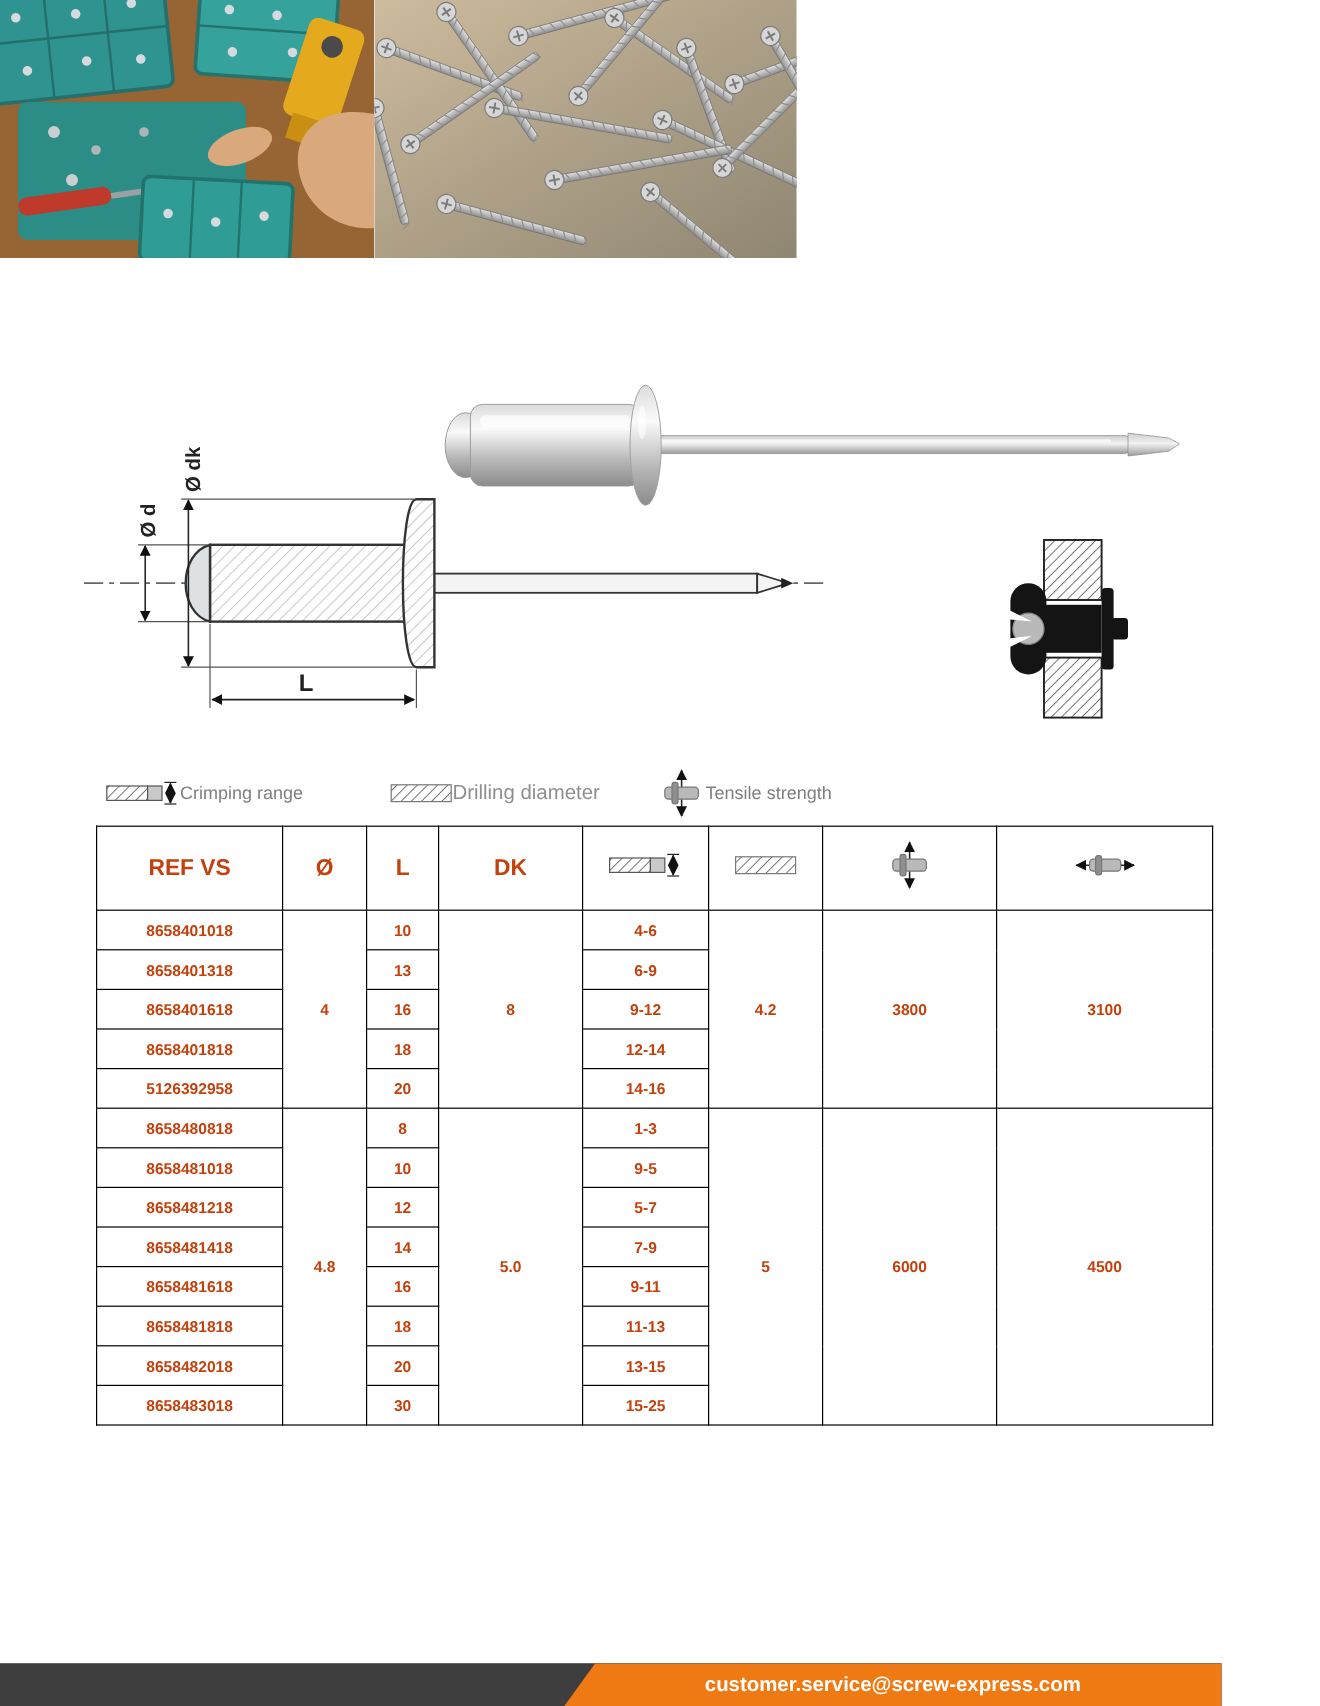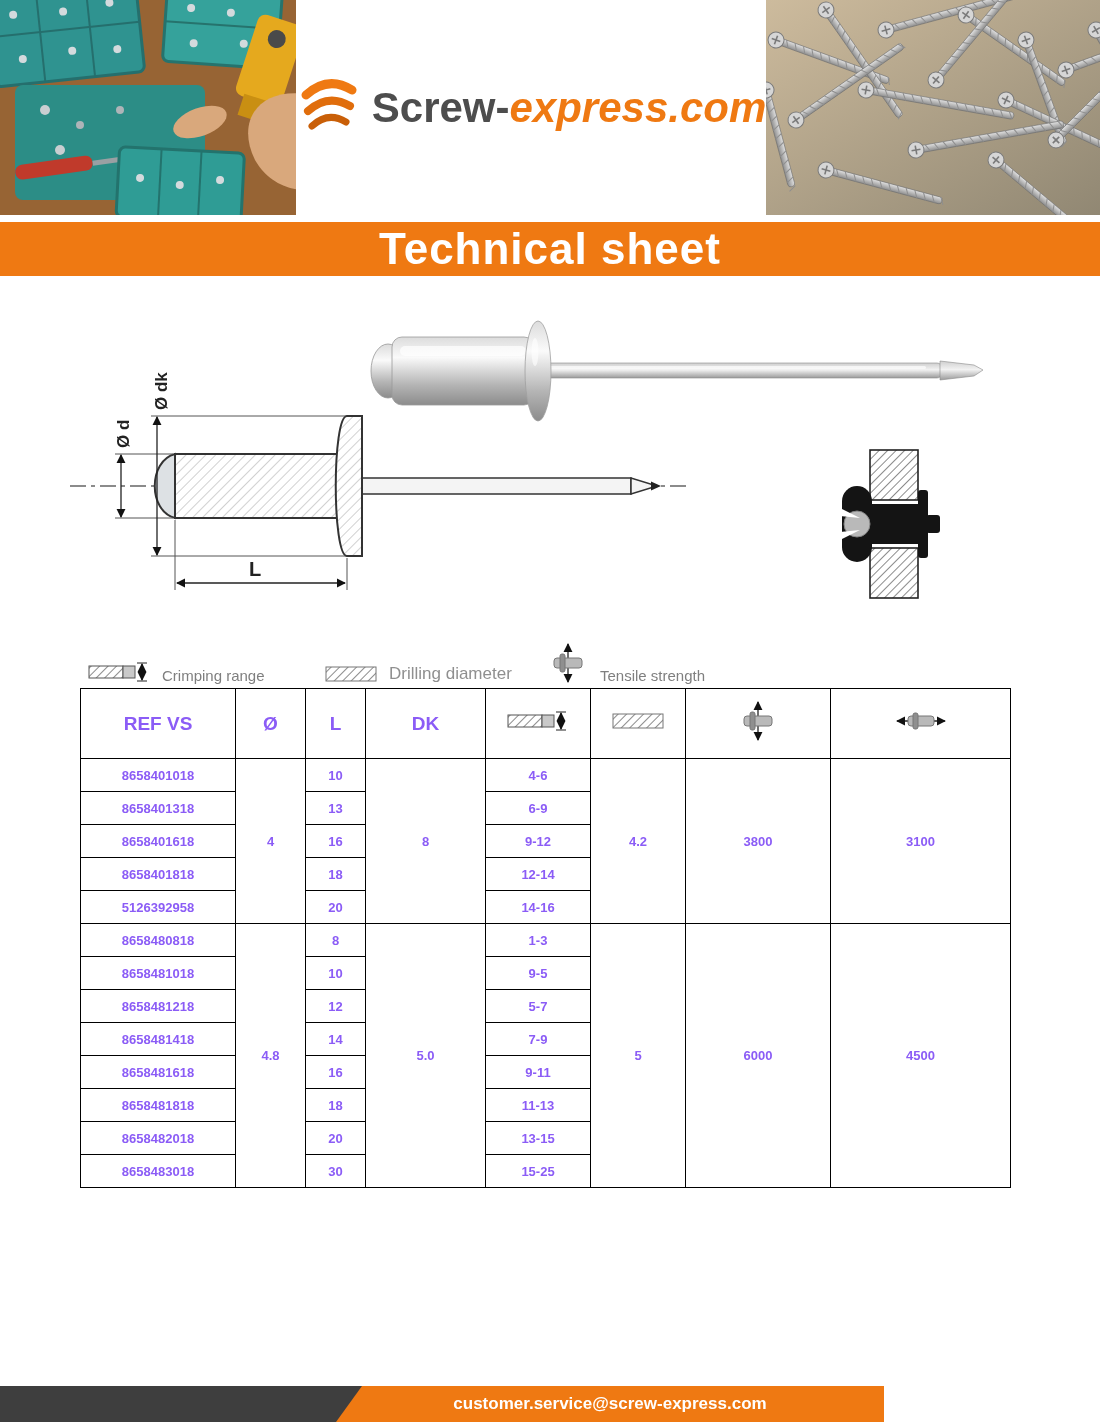--- a/index.html
+++ b/index.html
@@ -21,34 +21,34 @@
   .banner h1{color:#fff;font-size:44px;font-weight:bold;letter-spacing:1px}
 
   
   .figures{position:absolute;top:276px;left:0;width:1100px;height:360px}
   .rivet-photo{position:absolute;left:330px;top:28px;width:660px;height:135px}
   .rivet-diagram{position:absolute;left:45px;top:42px;width:700px;height:310px}
   .cross-section{position:absolute;left:830px;top:172px;width:112px;height:152px}
 
   
   .legend{position:absolute;top:638px;left:0;width:1100px;height:46px}
-  .legend-item{position:absolute;top:0;height:46px;display:flex;align-items:flex-end;gap:12px}
+  .legend-item{position:absolute;top:0;height:46px;display:flex;align-items:center;}
   .legend-label{color:#7f7f7f;font-size:15px;white-space:nowrap}
   .legend-label-lg{font-size:17px;color:#8f8f8f}
   .licon{display:inline-flex;align-items:center}
 
   
   .table-wrap{position:absolute;top:688px;left:80px;width:930px}
   table{border-collapse:collapse;table-layout:fixed;width:930px;background:#fff}
-  th,td{border:1px solid #000;text-align:center;vertical-align:middle;font-weight:bold;color:#8b5cf6;padding:0}
+  th,td{border:1px solid #000;text-align:center;vertical-align:middle;font-weight:bold;color:#c2410c;padding:0}
   thead th{height:70px;font-size:19px}
   tbody td{height:33px;font-size:13px}
 
   
-  .footer{position:absolute;bottom:0;left:0;width:884px;height:36px;background:#3e3e3e}
+  .footer{position:absolute;bottom:0;left:0;width:1018px;height:36px;background:#3e3e3e}
   .footer-orange{position:absolute;right:0;top:0;width:548px;height:36px;background:#ef7912;display:flex;align-items:center;justify-content:center;clip-path:polygon(26px 0,100% 0,100% 100%,0 100%)}
   .footer-email{color:#fff;font-size:17px;font-weight:bold}
 </style>
 </head>
 <body>
 
 <svg width="0" height="0" style="position:absolute" aria-hidden="true">
   <defs>
     <marker id="arrB" viewBox="0 0 10 10" refX="9" refY="5" markerWidth="7" markerHeight="7" orient="auto-start-reverse">
       <path d="M0,0L10,5L0,10Z" fill="#111"></path>
@@ -129,30 +129,20 @@
           <rect x="118" y="150" width="125" height="70" rx="6" fill="#2f9c95" stroke="#23736d" stroke-width="3"></rect>
           <line x1="160" y1="150" x2="160" y2="220" stroke="#23736d" stroke-width="2"></line>
           <line x1="200" y1="150" x2="200" y2="220" stroke="#23736d" stroke-width="2"></line>
           <circle cx="140" cy="180" r="4" fill="#d4dadd"></circle>
             <circle cx="180" cy="185" r="4" fill="#d4dadd"></circle>
           <circle cx="220" cy="178" r="4" fill="#d4dadd"></circle>
         </g>
       </svg>
     </div>
 
-    <div class="logo-area">
-      <span>
-        <svg width="64" height="62" viewBox="0 0 64 62">
-          <path d="M10,20 Q32,0 56,15" fill="none" stroke="#ef7912" stroke-width="9" stroke-linecap="round"></path>
-          <path d="M12,36 Q32,18 54,31" fill="none" stroke="#e06d0c" stroke-width="8" stroke-linecap="round"></path>
-          <path d="M16,51 Q32,36 50,47" fill="none" stroke="#c95f08" stroke-width="7" stroke-linecap="round"></path>
-        </svg>
-      </span>
-      <span class="logo-text"><span class="logo-dark">Screw-</span><span class="logo-orange">express.com</span></span>
-    </div>
 
     <div class="photo-right">
       <svg width="352" height="215" viewBox="0 0 352 215">
         <rect width="352" height="215" fill="url(#bgTan)"></rect>
         <g id="screw-pile">
             <g transform="translate(10,40) rotate(20)">
               <rect x="0" y="-3.5" width="120" height="7" rx="3" fill="url(#screwG)" stroke="#6e6e6e" stroke-width="0.6"></rect>
               <line x1="10" y1="-3.5" x2="14" y2="3.5" stroke="#8e8e8e" stroke-width="1"></line>
               <line x1="19" y1="-3.5" x2="23" y2="3.5" stroke="#8e8e8e" stroke-width="1"></line>
               <line x1="28" y1="-3.5" x2="32" y2="3.5" stroke="#8e8e8e" stroke-width="1"></line>
@@ -455,23 +445,20 @@
               <line x1="91" y1="-3.5" x2="95" y2="3.5" stroke="#8e8e8e" stroke-width="1"></line>
               <circle cx="0" cy="0" r="8" fill="#d6d6d6" stroke="#7a7a7a"></circle>
               <line x1="-4.5" y1="0" x2="4.5" y2="0" stroke="#7a7a7a" stroke-width="1.6"></line>
               <line x1="0" y1="-4.5" x2="0" y2="4.5" stroke="#7a7a7a" stroke-width="1.6"></line>
             </g>
           </g>
       </svg>
     </div>
   </header>
 
-  <div class="banner">
-    <h1>Technical sheet</h1>
-  </div>
 
   <section class="figures">
 
     <div class="rivet-photo">
       <svg width="660" height="135" viewBox="0 0 660 135">
         <rect x="210" y="59" width="402" height="15" rx="5" fill="url(#metalM)" stroke="#8a8a8a" stroke-width="0.6"></rect>
         <polygon points="610,57 644,61 653,66 644,72 610,76" fill="url(#metalM)" stroke="#8a8a8a" stroke-width="0.6"></polygon>
         <rect x="216" y="62" width="380" height="3" rx="1.5" fill="#ffffff" opacity="0.65"></rect>
         <ellipse cx="58" cy="67" rx="17" ry="27" fill="url(#metalV)" stroke="#979797" stroke-width="0.8"></ellipse>
         <rect x="62" y="33" width="142" height="68" rx="10" fill="url(#metalV)" stroke="#9a9a9a" stroke-width="0.8"></rect>

